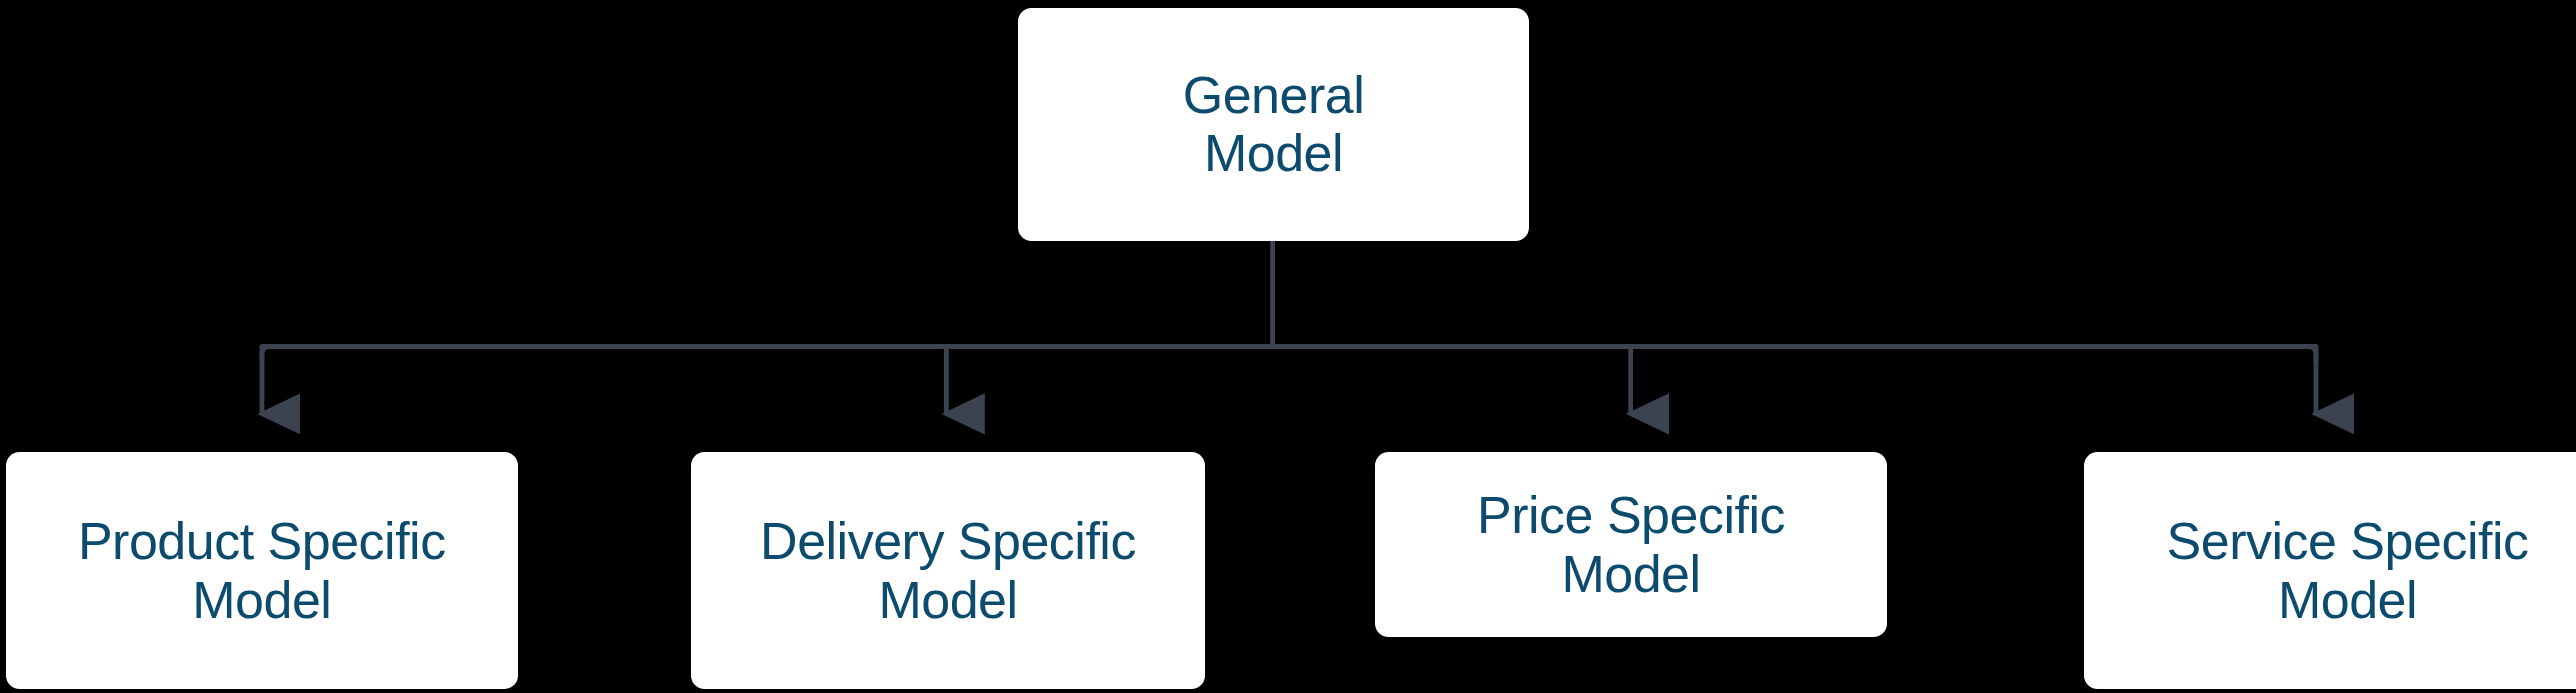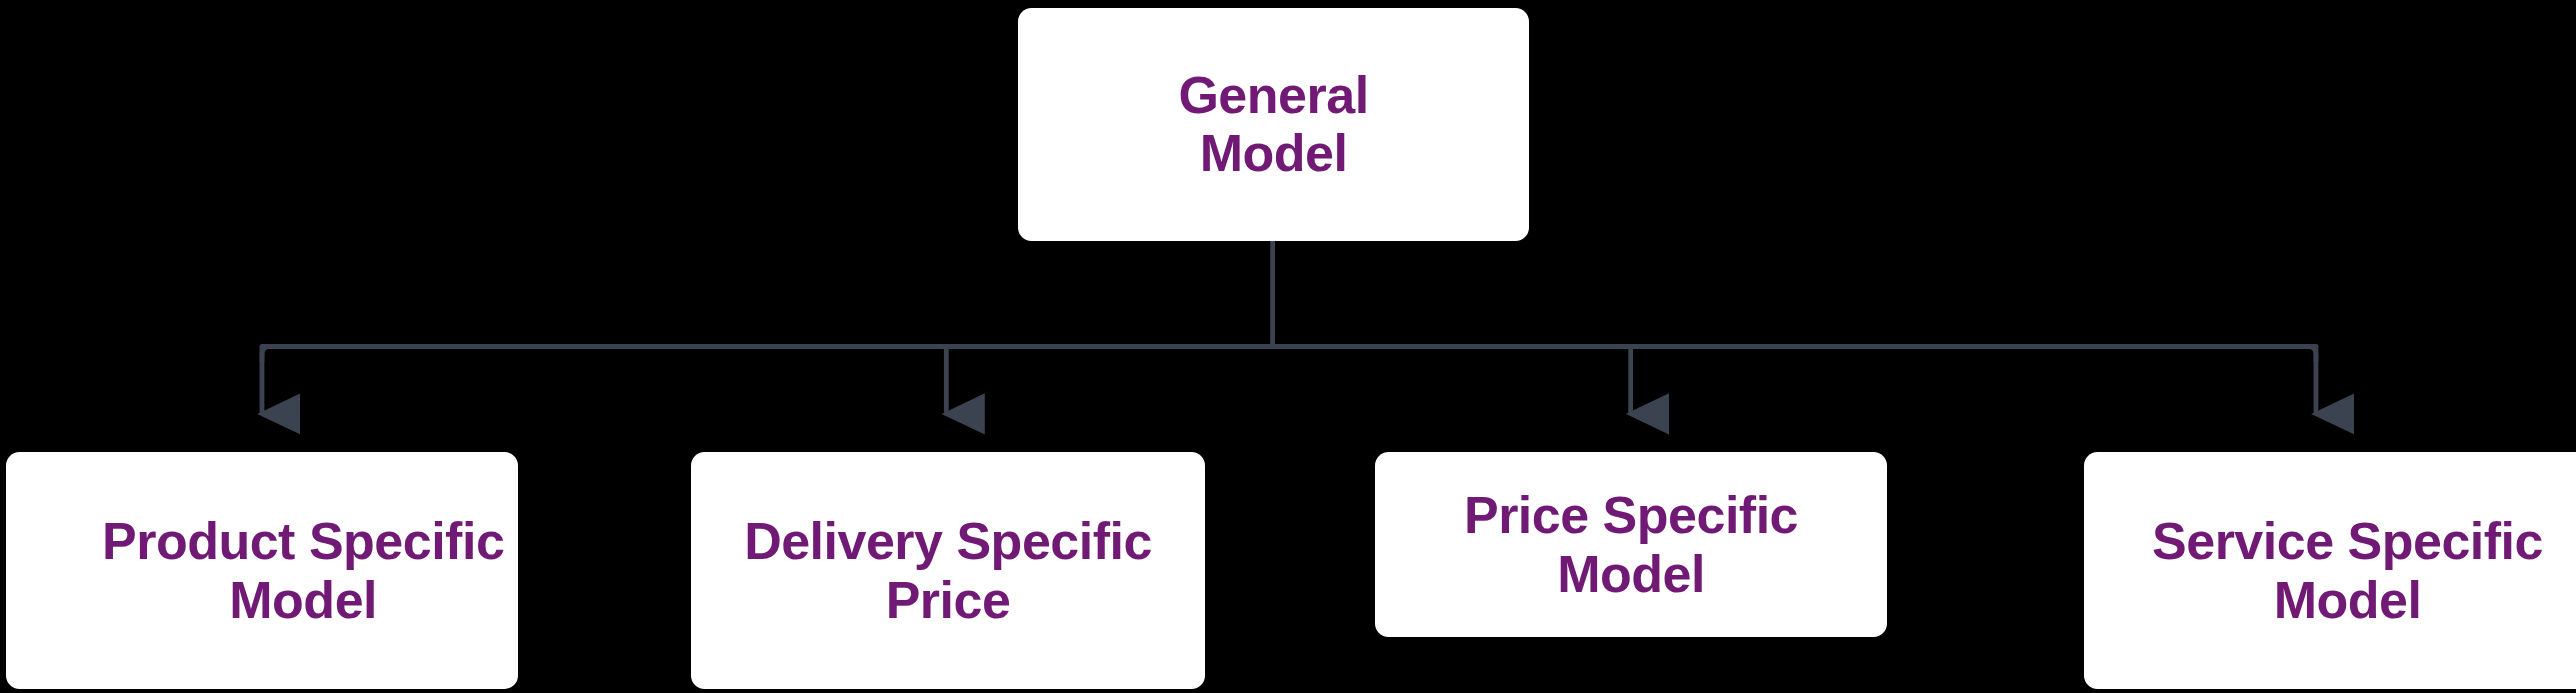--- a/index.html
+++ b/index.html
@@ -31,43 +31,42 @@
     background: #ffffff;
     border-radius: 13.5px;
     box-sizing: border-box;
     display: flex;
     align-items: center;
     justify-content: center;
     text-align: center;
     padding: 5.8px 13.5px;
   }
   .node-label {
-    color: #701a75;
+    color: #0c4a6e;
     font-family: "Liberation Sans", sans-serif;
-    font-weight: bold;
+    font-weight: normal;
     font-size: 52px;
     line-height: 1.12;
     letter-spacing: -0.5px;
     white-space: pre-line;
     display: block;
   }
   
   #node-root {
     left: 1018px;
     top: 7.7px;
     width: 511px;
     height: 233px;
   }
   
   #node-child-0 {
     left: 5.8px;
     top: 452px;
     width: 512px;
     height: 237px;
-    justify-content: flex-end;
   }
   #node-child-1 {
     left: 691px;
     top: 452px;
     width: 514px;
     height: 237px;
   }
   #node-child-2 {
     left: 1375px;
     top: 452px;
@@ -116,21 +115,21 @@
 Model</span>
   </div>
 
   <div class="node-box" id="node-child-0">
     <span class="node-label">Product Specific
 Model</span>
   </div>
 
   <div class="node-box" id="node-child-1">
     <span class="node-label">Delivery Specific
-Price</span>
+Model</span>
   </div>
 
   <div class="node-box" id="node-child-2">
     <span class="node-label">Price Specific
 Model</span>
   </div>
 
   <div class="node-box" id="node-child-3">
     <span class="node-label">Service Specific
 Model</span>

